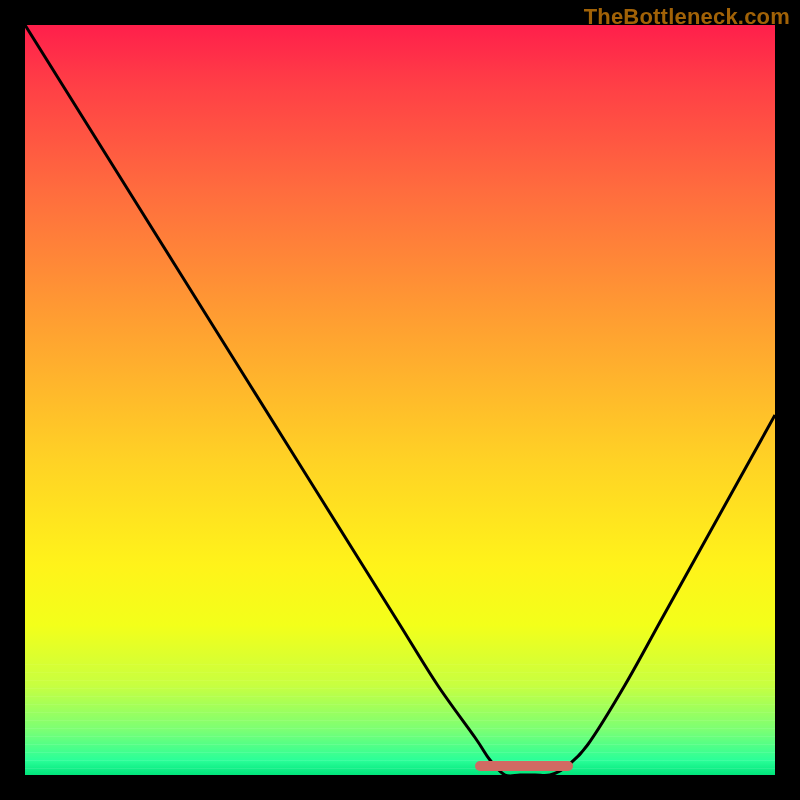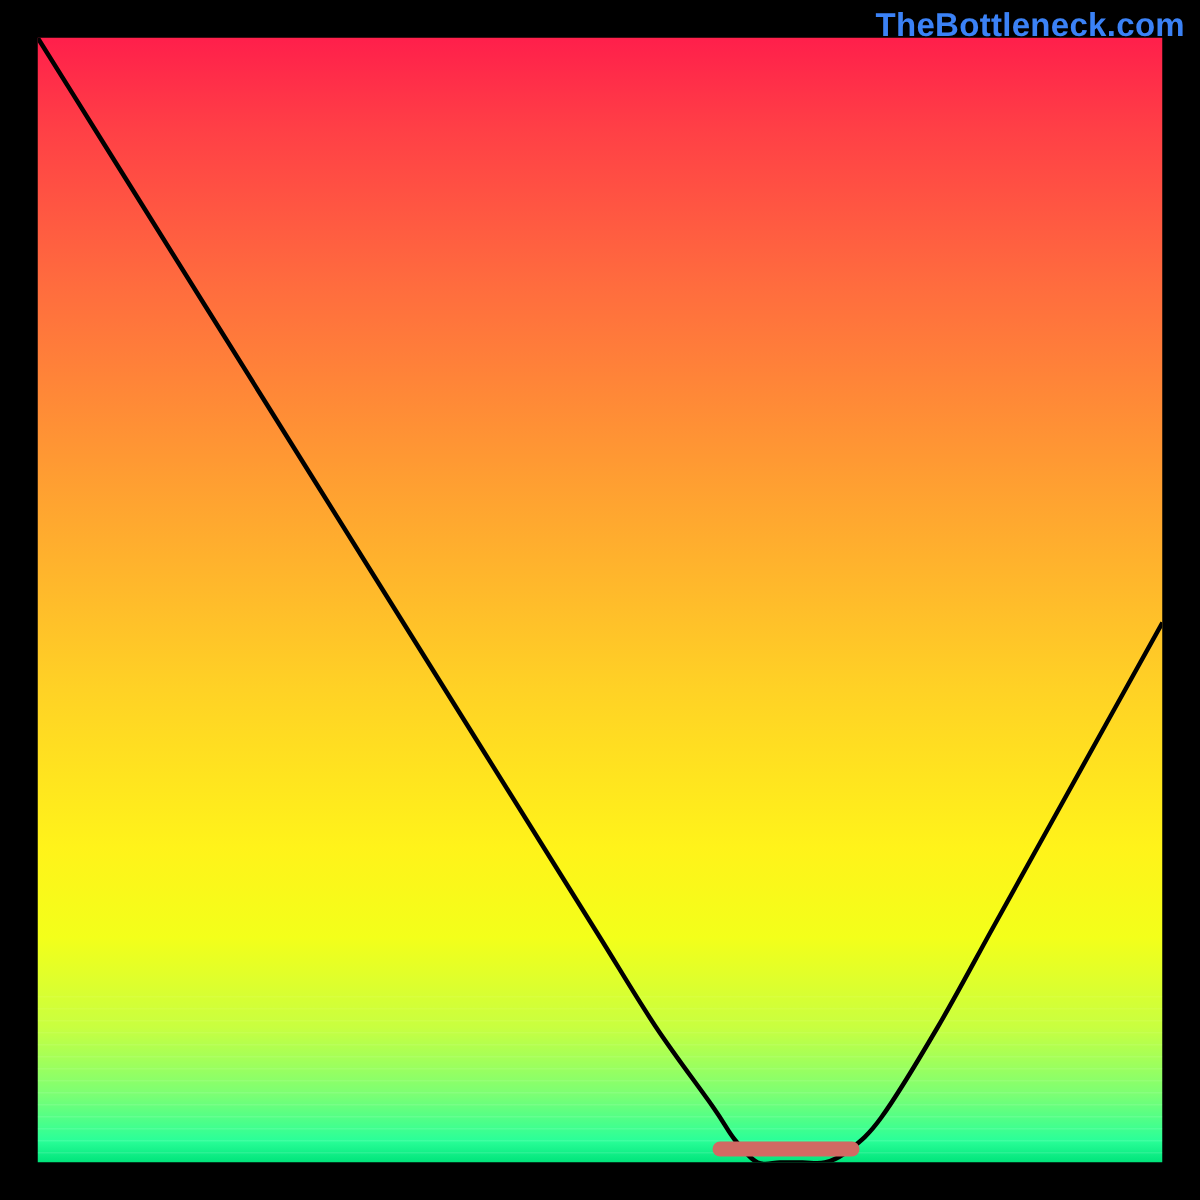--- a/index.html
+++ b/index.html
@@ -14,21 +14,21 @@
   .frame {
     position: relative;
     width: 800px;
     height: 800px;
     background: #000;
   }
   .watermark {
     position: absolute;
     top: 4px;
     right: 10px;
-    color: #3b82f6;
+    color: #a16207;
     font-size: 22px;
     font-weight: 600;
     letter-spacing: 0.2px;
     z-index: 20;
   }
   .plot-outer {
     position: absolute;
     left: 25px;
     top: 25px;
     width: 750px;

